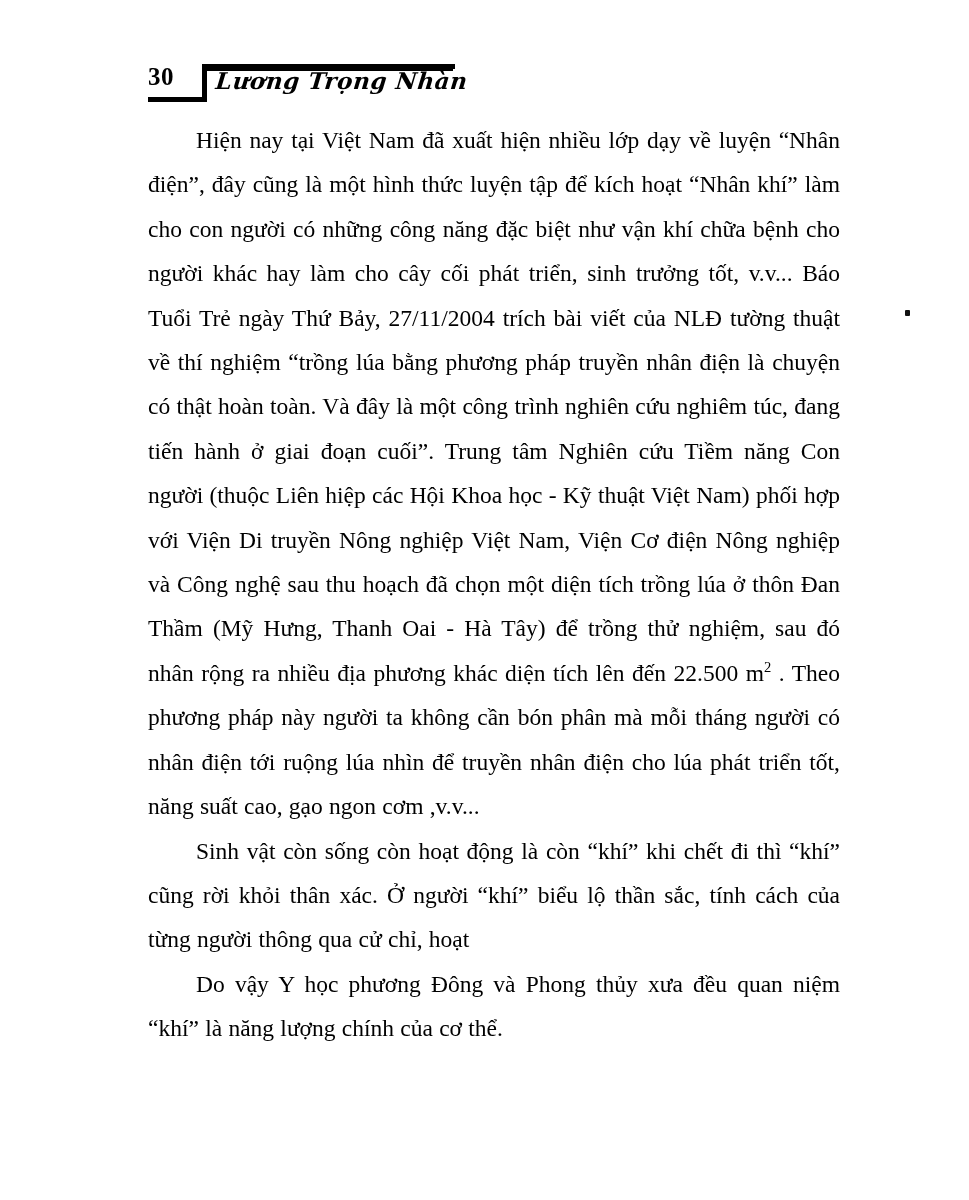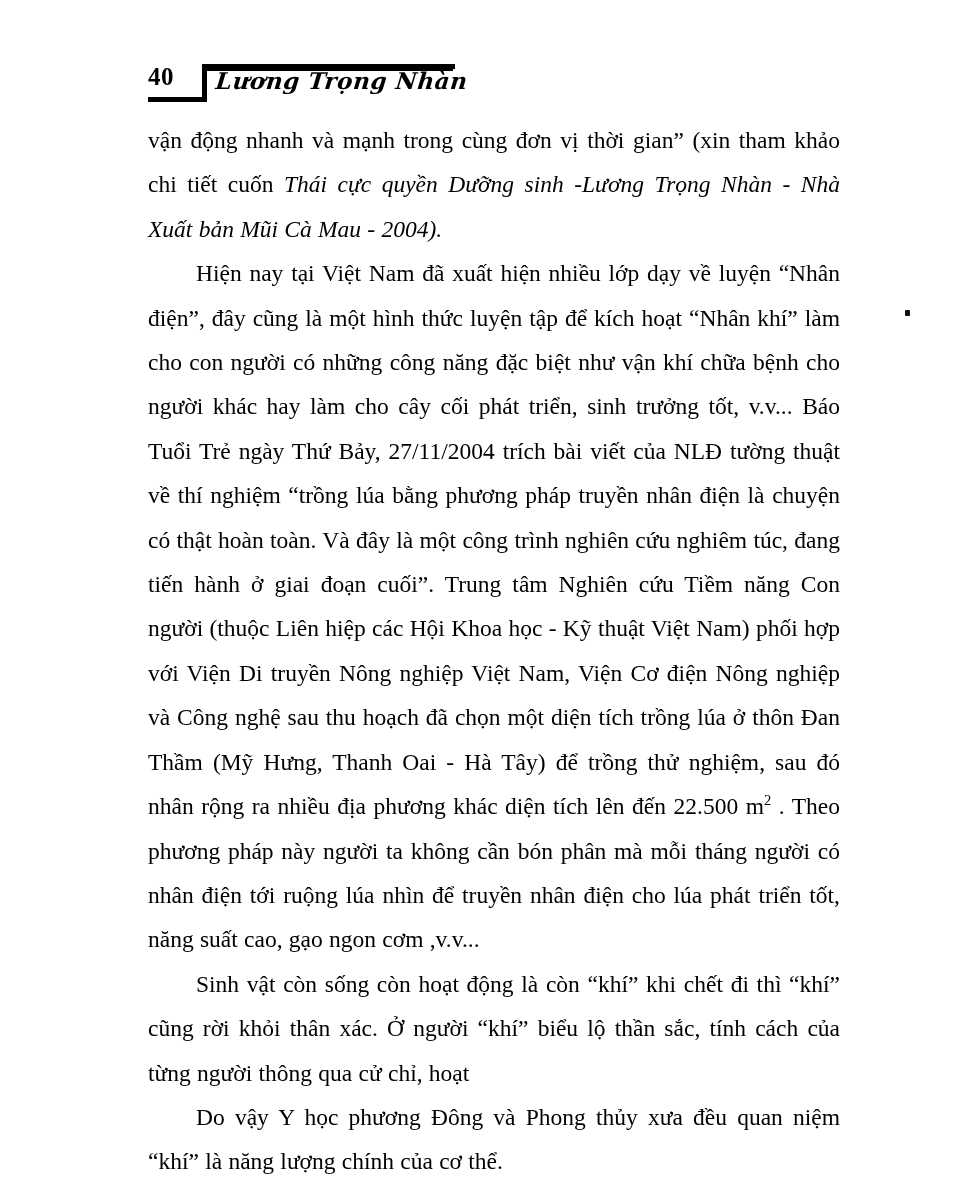--- a/index.html
+++ b/index.html
@@ -136,29 +136,28 @@
     background: #111111;
     border-radius: 1px;
   }
 </style>
 </head>
 <body>
 
 <div class="page">
 
   <div class="runhead">
-    <span class="folio">40</span>
+    <span class="folio">30</span>
     <span class="rule-low"></span>
     <span class="rule-riser"></span>
     <span class="rule-high"></span>
     <span class="author-script">Lương Trọng Nhàn</span>
   </div>
 
   <div class="column">
-    <p class="para"><span>vận động nhanh và mạnh trong cùng đơn vị thời gian” (xin tham khảo chi tiết cuốn </span><span class="it">Thái cực quyền Dưỡng sinh -Lương Trọng Nhàn - Nhà Xuất bản Mũi Cà Mau - 2004).</span></p>
     <p class="para indent"><span>Hiện nay tại Việt Nam đã xuất hiện nhiều lớp dạy về luyện “Nhân điện”, đây cũng là một hình thức luyện tập để kích hoạt “Nhân khí” làm cho con người có những công năng đặc biệt như vận khí chữa bệnh cho người khác hay làm cho cây cối phát triển, sinh trưởng tốt, v.v... Báo Tuổi Trẻ ngày Thứ Bảy, 27/11/2004 trích bài viết của NLĐ tường thuật về thí nghiệm “trồng lúa bằng phương pháp truyền nhân điện là chuyện có thật hoàn toàn. Và đây là một công trình nghiên cứu nghiêm túc, đang tiến hành ở giai đoạn cuối”. Trung tâm Nghiên cứu Tiềm năng Con người (thuộc Liên hiệp các Hội Khoa học - Kỹ thuật Việt Nam) phối hợp với Viện Di truyền Nông nghiệp Việt Nam, Viện Cơ điện Nông nghiệp và  Công nghệ sau thu hoạch đã chọn một diện tích trồng lúa ở thôn Đan Thầm (Mỹ Hưng, Thanh Oai - Hà Tây) để trồng thử nghiệm, sau đó nhân rộng ra nhiều địa phương khác  diện tích lên đến 22.500 m</span><sup class="sq">2</sup><span> . Theo phương pháp này người ta không cần bón phân mà mỗi tháng người có nhân điện tới ruộng lúa nhìn để truyền nhân điện cho lúa phát triển tốt, năng suất cao, gạo ngon cơm ,v.v...</span></p>
     <p class="para indent gap"><span>Sinh vật còn sống còn hoạt động là còn “khí” khi chết đi thì “khí” cũng rời khỏi thân xác.  Ở người “khí” biểu lộ thần sắc, tính cách của từng người thông qua cử chỉ, hoạt</span></p>
     <p class="para indent gap"><span>Do vậy Y học phương Đông và Phong thủy xưa đều quan niệm “khí” là năng lượng chính của cơ thể.</span></p>
   </div>
 
   <span class="speck"></span>
 
 </div>
 
 </body></html>

